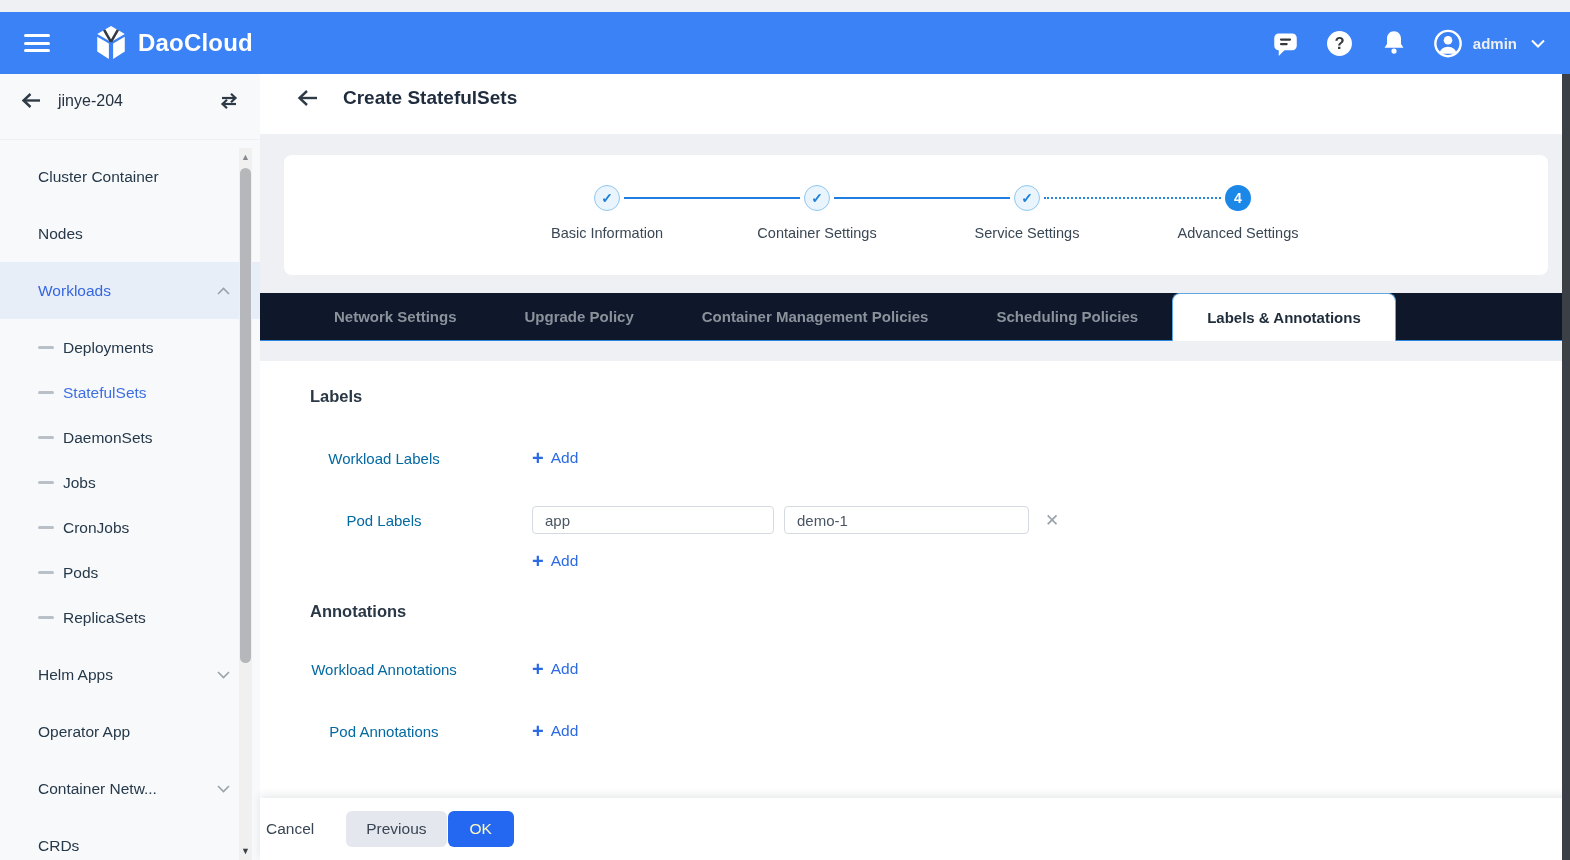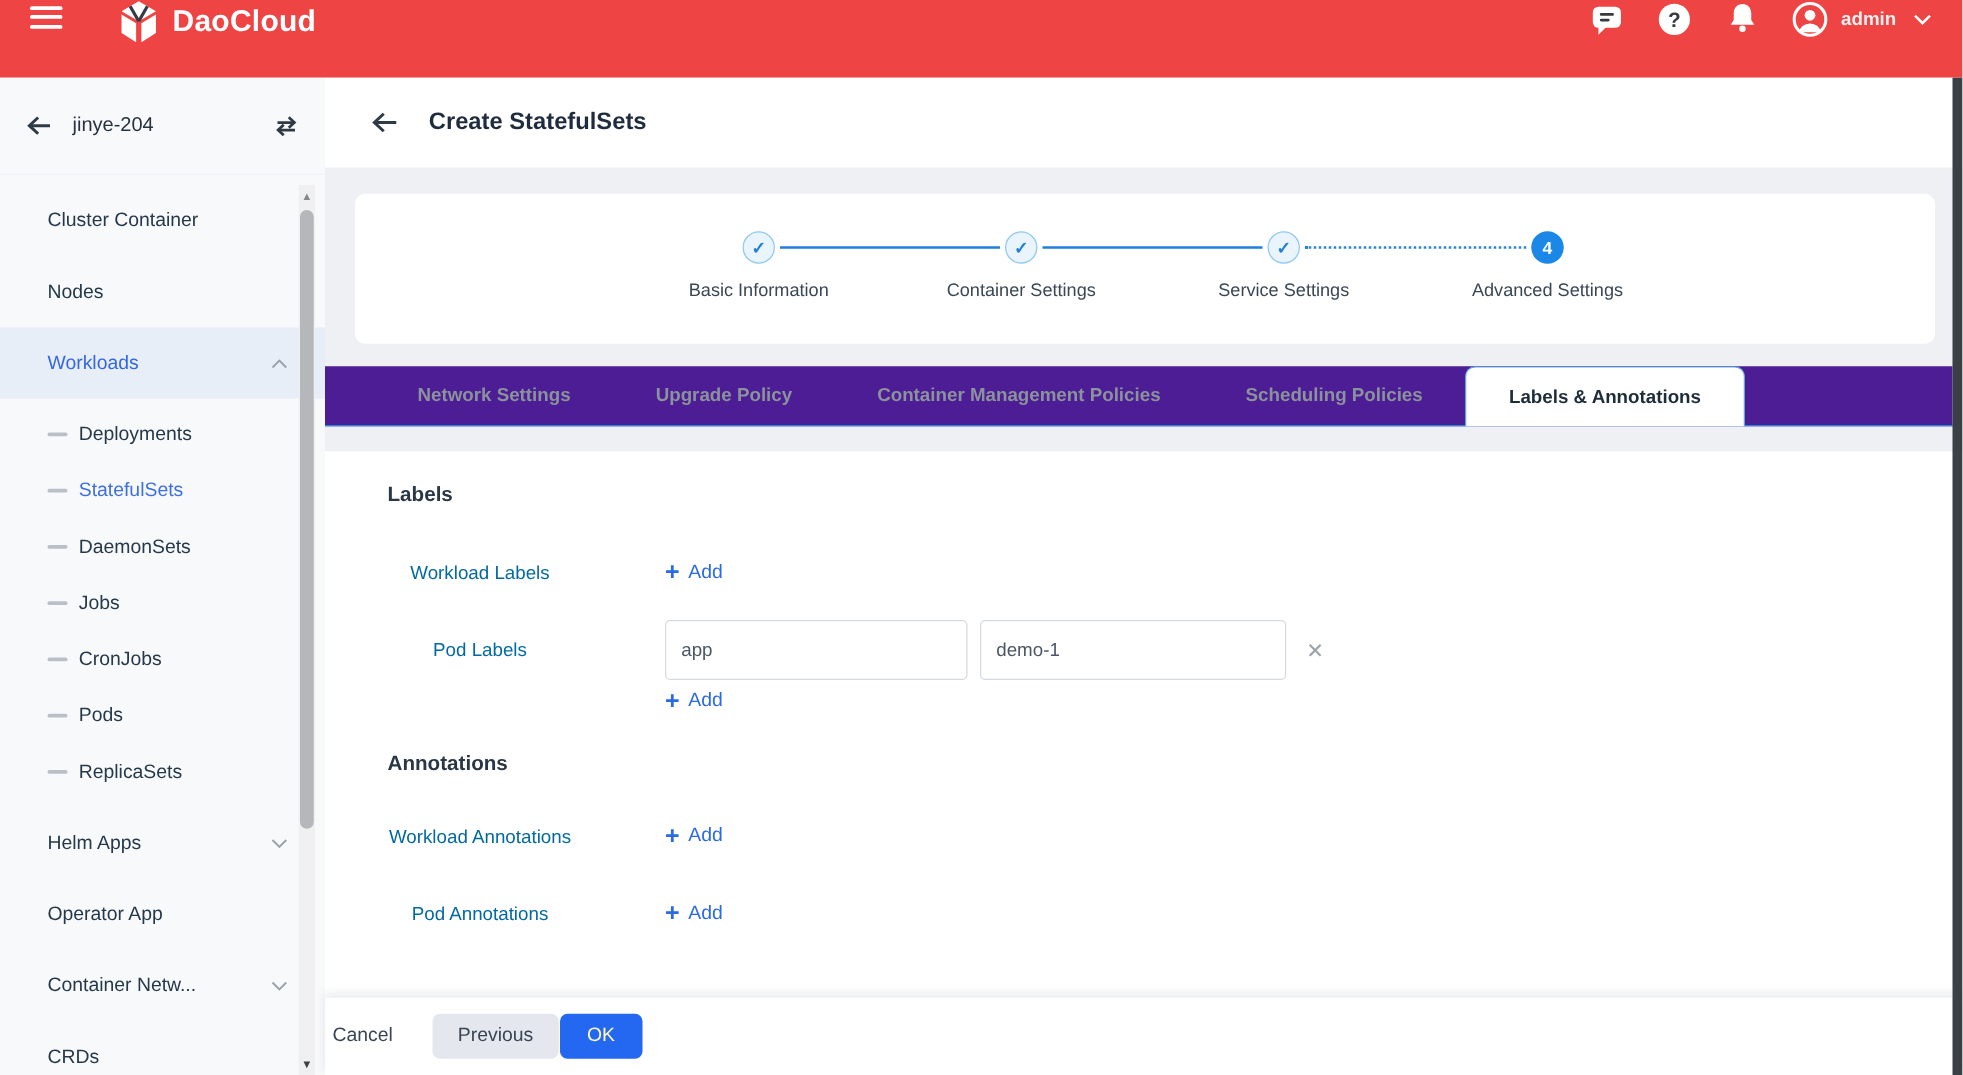--- a/index.html
+++ b/index.html
@@ -7,22 +7,22 @@
   body {
     position: relative;
     font-family: "Liberation Sans", sans-serif;
     background: #eef0f3;
     overflow: hidden;
     color: #2b3645;
   }
 
   
   .topbar {
-    position:absolute; top:0; left:0; width:1570px; height:62px;
-    background:#ef4444; display:flex; align-items:flex-start; z-index:60;
+    position:absolute; top:12px; left:0; width:1570px; height:62px;
+    background:#3b82f6; display:flex; align-items:center; z-index:60;
   }
   .hamburger { margin-left:24px; width:26px; cursor:pointer; }
   .hamburger div { height:3px; background:#fff; border-radius:2px; margin:4.5px 0; }
   .brand { display:flex; align-items:center; margin-left:44px; gap:10px; }
   .brand-name { color:#fff; font-size:24px; font-weight:bold; letter-spacing:.2px; }
   .topbar-right { margin-left:auto; display:flex; align-items:center; margin-right:25px; }
   .tb-ic { display:flex; align-items:center; justify-content:center; width:30px; height:30px; margin-left:24px; cursor:pointer; }
   .user-name { color:#eceef0; font-size:15px; font-weight:600; margin-left:10px; }
   .tb-chevron { margin-left:14px; cursor:pointer; display:flex; align-items:center; }
 
@@ -90,21 +90,21 @@
   .step-line { position:absolute; top:42px; height:0; border-top:2px solid #1e7fe0; }
   .step-line.dotted { border-top:2px dotted #2583d8; }
   .step-label {
     position:absolute; top:70px; width:200px; text-align:center;
     font-size:14.5px; color:#3a4754;
   }
 
   
   .tabbar {
     position:absolute; top:293px; left:260px; right:8px; height:48px;
-    background:#4c1d95; border-bottom:1px solid #2b86dc;
+    background:#0f172a; border-bottom:1px solid #2b86dc;
     display:flex; align-items:stretch; padding-left:40px; z-index:6;
   }
   .tab {
     display:flex; align-items:center; padding:0 34px;
     font-size:15px; font-weight:600; color:#8b929b; cursor:pointer; white-space:nowrap;
   }
   .tab.active {
     background:#fff; border:1px solid #5fa8e2; border-bottom:none;
     border-radius:8px 8px 0 0; margin-bottom:-1px;
     color:#1f2c3a; font-weight:700; z-index:2;
@@ -123,21 +123,21 @@
   .row-pod-labels { margin-top:31px; height:36px; }
   .row-pod-add { margin-top:10px; }
   .row-workload-ann { margin-top:34px; }
   .row-pod-ann { margin-top:36px; }
   .form-label { width:248px; text-align:center; font-size:15px; color:#0369a1; flex:0 0 auto; }
   .form-ctrl { margin-left:24px; display:flex; align-items:center; }
   .add-link { display:flex; align-items:center; gap:7px; cursor:pointer; }
   .add-plus { font-size:20px; font-weight:700; color:#2b6ae3; line-height:20px; }
   .add-text { font-size:15.5px; color:#2b6ae3; }
   .kv-input {
-    height:48px; border:1px solid #d5dae2; border-radius:4px;
+    height:28px; border:1px solid #d5dae2; border-radius:4px;
     padding:0 12px; font-size:15px; color:#4a5664; background:#fff; outline:none;
     font-family:"Liberation Sans", sans-serif;
   }
   .key-input { width:242px; }
   .val-input { width:245px; margin-left:10px; }
   .remove-x { margin-left:16px; font-size:17px; color:#9aa3ad; cursor:pointer; line-height:17px; }
 
   
   .footer {
     position:absolute; left:260px; right:0; bottom:0; height:62px;

